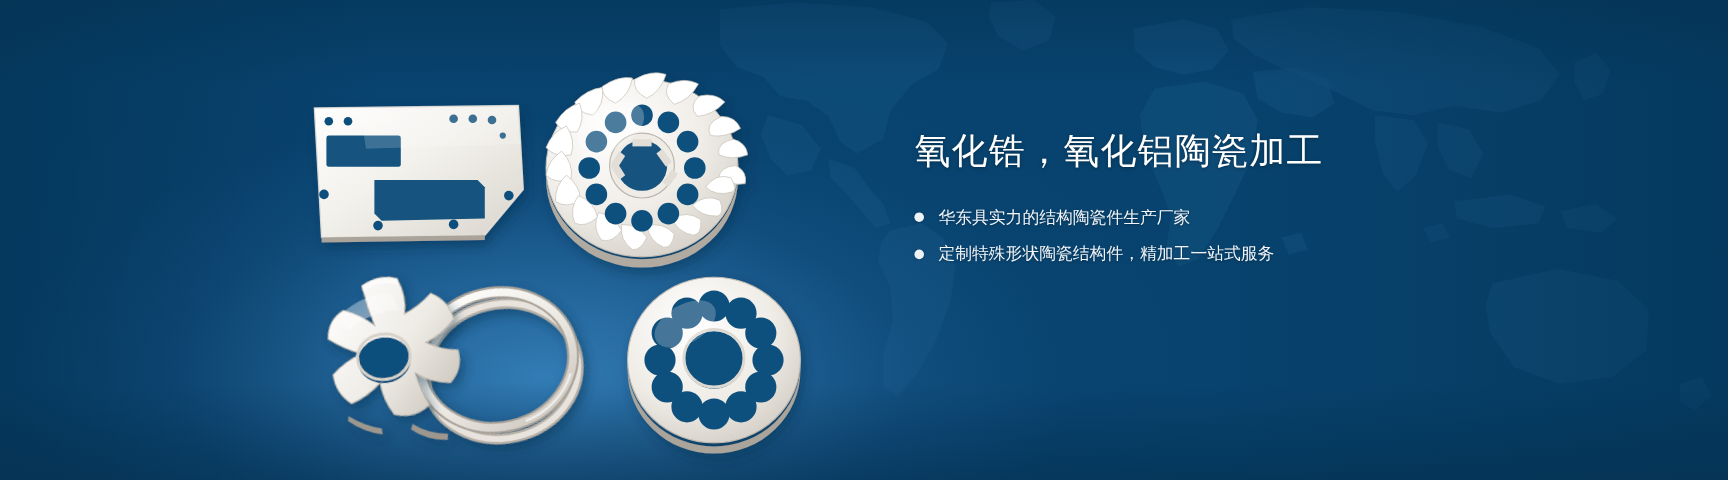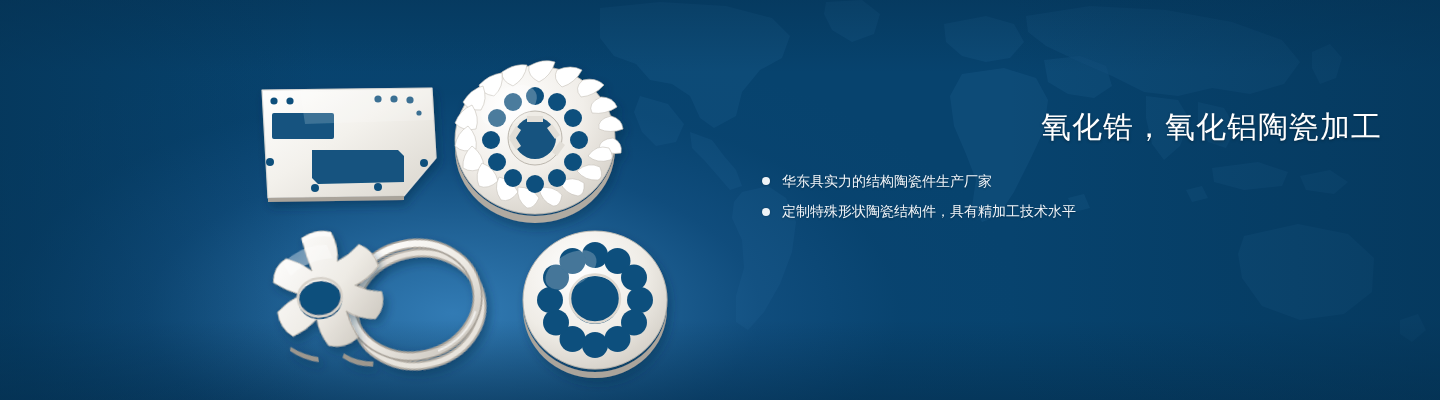--- a/index.html
+++ b/index.html
@@ -71,21 +71,20 @@
   }
   .headline {
     font-size: 30px;
     line-height: 1.25;
     color: #ffffff;
     letter-spacing: 1px;
     font-weight: normal;
     margin: 0 0 26px 0;
     text-shadow: 0 1px 3px rgba(0,0,0,0.35);
     white-space: nowrap;
-    text-align: right;
   }
   .bullets {
     list-style: none;
     margin: 0;
     padding: 0;
     text-align: right;
   }
   .bullet {
     display: flex;
     align-items: center;
@@ -346,18 +345,18 @@
 
     <h1 class="headline">氧化锆，氧化铝陶瓷加工</h1>
 
     <ul class="bullets">
       <li class="bullet">
         <span class="dot"></span>
         <span class="bullet-text">华东具实力的结构陶瓷件生产厂家</span>
       </li>
       <li class="bullet">
         <span class="dot"></span>
-        <span class="bullet-text">定制特殊形状陶瓷结构件，具有精加工技术水平</span>
+        <span class="bullet-text">定制特殊形状陶瓷结构件，精加工一站式服务</span>
       </li>
     </ul>
 
   </div>
 </div>
 
 </body></html>

